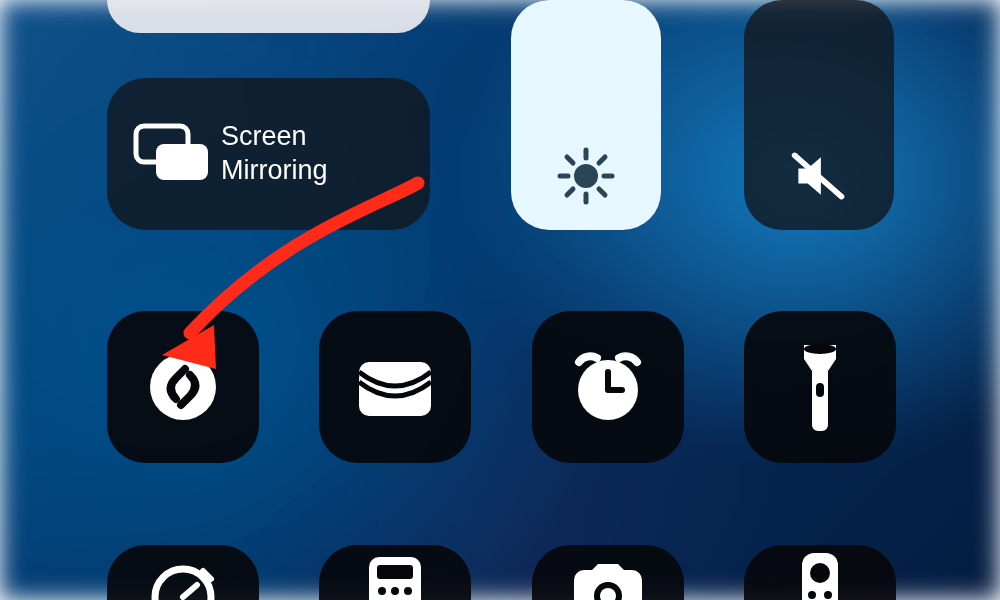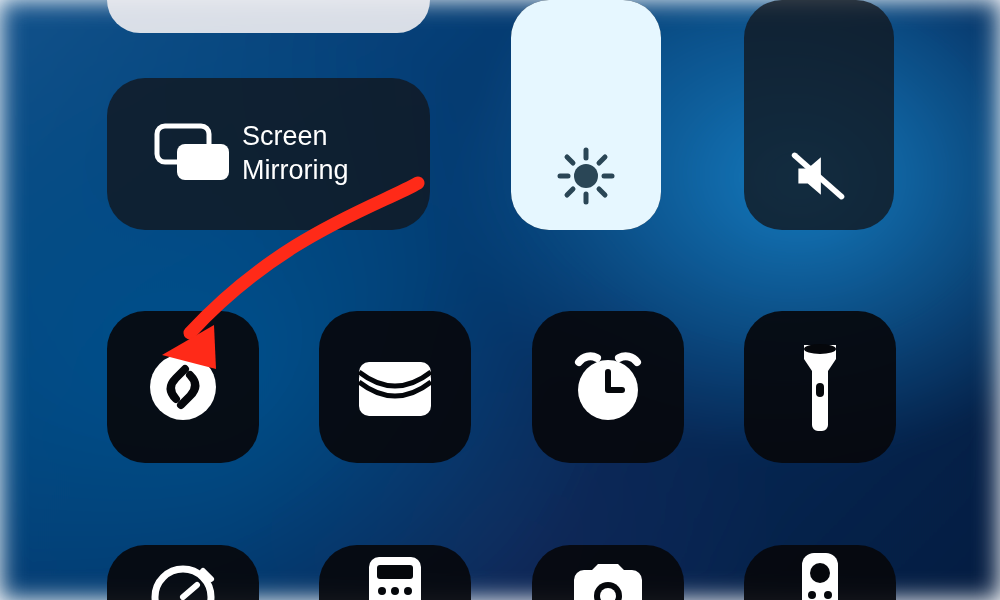--- a/index.html
+++ b/index.html
@@ -31,21 +31,21 @@
     }
 
     
     .mirror {
       position: absolute;
       left: 107px; top: 78px;
       width: 323px; height: 152px;
       background: rgba(18,22,28,0.78);
       border-radius: 38px;
       display: flex; align-items: center;
-      padding-left: 39px;
+      padding-left: 18px;
     }
     .mirror .icon-wrap { width: 96px; display:flex; align-items:center; justify-content:center; }
     .mirror .label {
       color: #fff; font-size: 27px; line-height: 1.25;
       white-space: pre-line;
     }
 
     
     .slider {
       position: absolute; top: 0; width: 150px; height: 230px;

